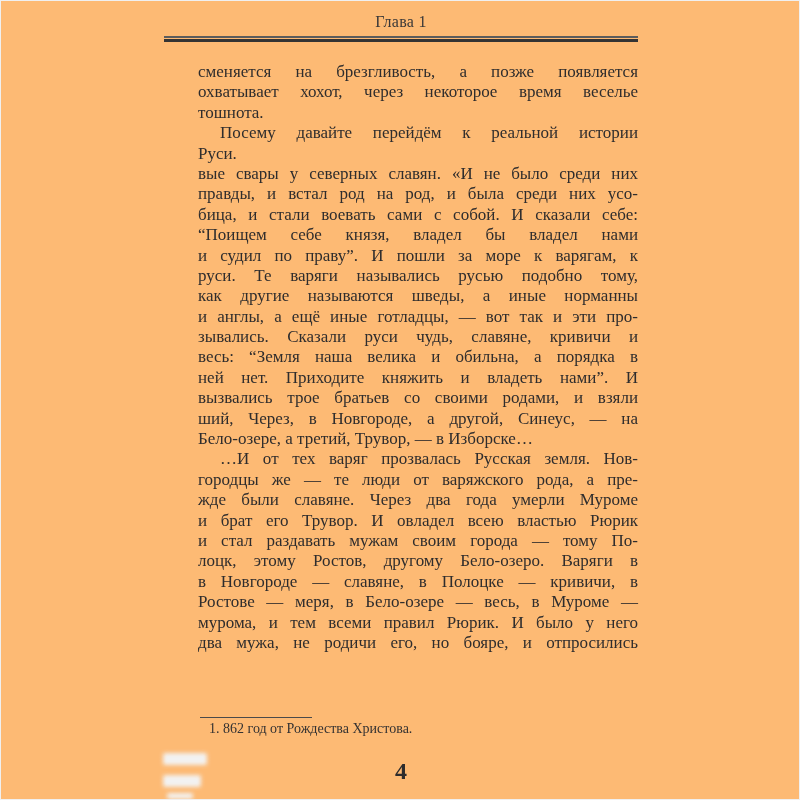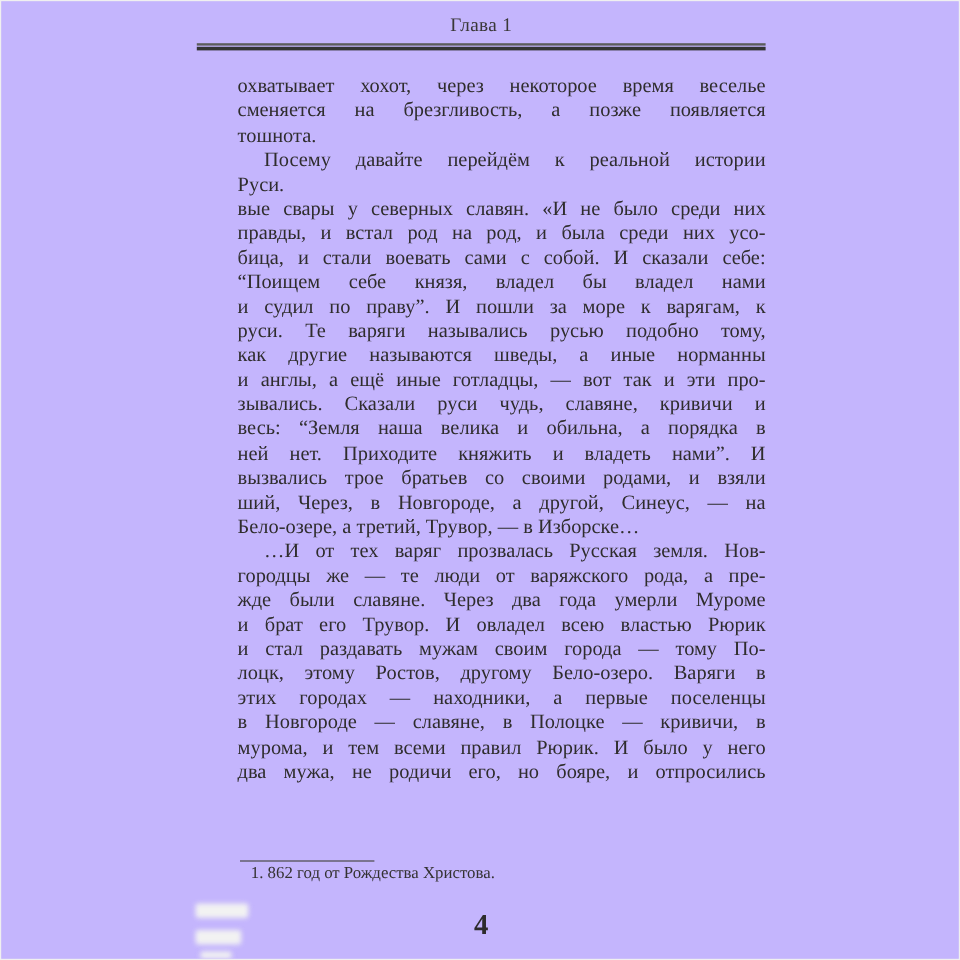--- a/index.html
+++ b/index.html
@@ -4,21 +4,21 @@
 <style>
   html, body {
     margin: 0;
     padding: 0;
     background: #ffffff;
   }
   .page {
     position: relative;
     width: 800px;
     height: 800px;
-    background: #c4b5fd;
+    background: #fdba74;
     box-sizing: border-box;
     border: 1px solid #f0f0f0;
     overflow: hidden;
     font-family: "Liberation Serif", serif;
     color: #302e2e;
     filter: blur(0.3px);
   }
   .chapter-title {
     position: absolute;
     top: 12px;
@@ -100,22 +100,22 @@
 </head>
 <body>
 
 <div class="page">
 
   <div class="chapter-title">Глава 1</div>
 
   <div class="double-rule"></div>
 
   <div class="body-text" id="body-text">
+      <div class="line">сменяется на брезгливость, а позже появляется</div>
       <div class="line">охватывает хохот, через некоторое время веселье</div>
-      <div class="line">сменяется на брезгливость, а позже появляется</div>
       <div class="line last">тошнота.</div>
       <div class="line indent">Посему давайте перейдём к реальной истории</div>
       <div class="line last">Руси.</div>
       <div class="line">вые свары у северных славян. «И не было среди них</div>
       <div class="line">правды, и встал род на род, и была среди них усо-</div>
       <div class="line">бица, и стали воевать сами с собой. И сказали себе:</div>
       <div class="line">“Поищем себе князя, владел бы владел нами</div>
       <div class="line">и судил по праву”. И пошли за море к варягам, к</div>
       <div class="line">руси. Те варяги назывались русью подобно тому,</div>
       <div class="line">как другие называются шведы, а иные норманны</div>
@@ -125,22 +125,22 @@
       <div class="line">ней нет. Приходите княжить и владеть нами”. И</div>
       <div class="line">вызвались трое братьев со своими родами, и взяли</div>
       <div class="line">ший, Через, в Новгороде, а другой, Синеус, — на</div>
       <div class="line last">Бело-озере, а третий, Трувор, — в Изборске…</div>
       <div class="line indent">…И от тех варяг прозвалась Русская земля. Нов-</div>
       <div class="line">городцы же — те люди от варяжского рода, а пре-</div>
       <div class="line">жде были славяне. Через два года умерли Муроме</div>
       <div class="line">и брат его Трувор. И овладел всею властью Рюрик</div>
       <div class="line">и стал раздавать мужам своим города — тому По-</div>
       <div class="line">лоцк, этому Ростов, другому Бело-озеро. Варяги в</div>
-      <div class="line">этих городах — находники, а первые поселенцы</div>
       <div class="line">в Новгороде — славяне, в Полоцке — кривичи, в</div>
+      <div class="line">Ростове — меря, в Бело-озере — весь, в Муроме —</div>
       <div class="line">мурома, и тем всеми правил Рюрик. И было у него</div>
       <div class="line">два мужа, не родичи его, но бояре, и отпросились</div>
     </div>
 
   <div class="footnote-rule"></div>
 
   <div class="footnote">1. 862 год от Рождества Христова.</div>
 
   <div class="page-number">4</div>
 

